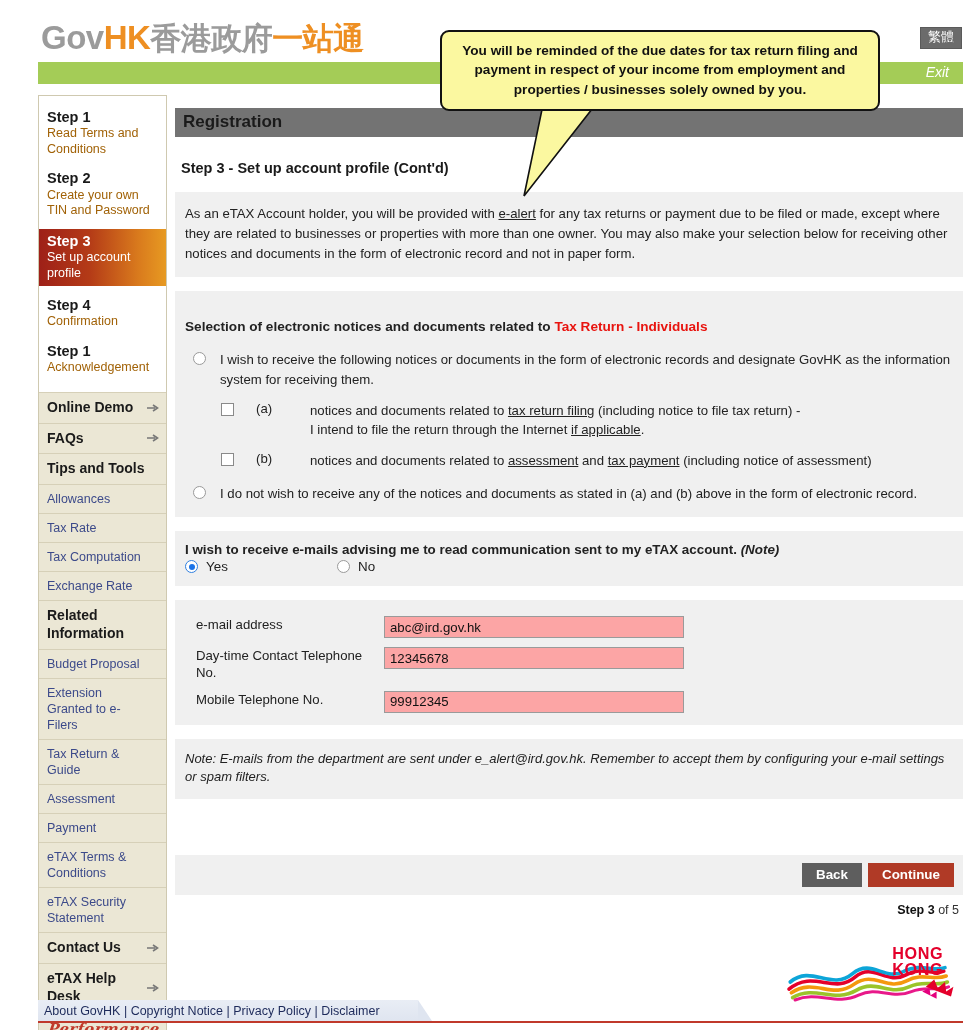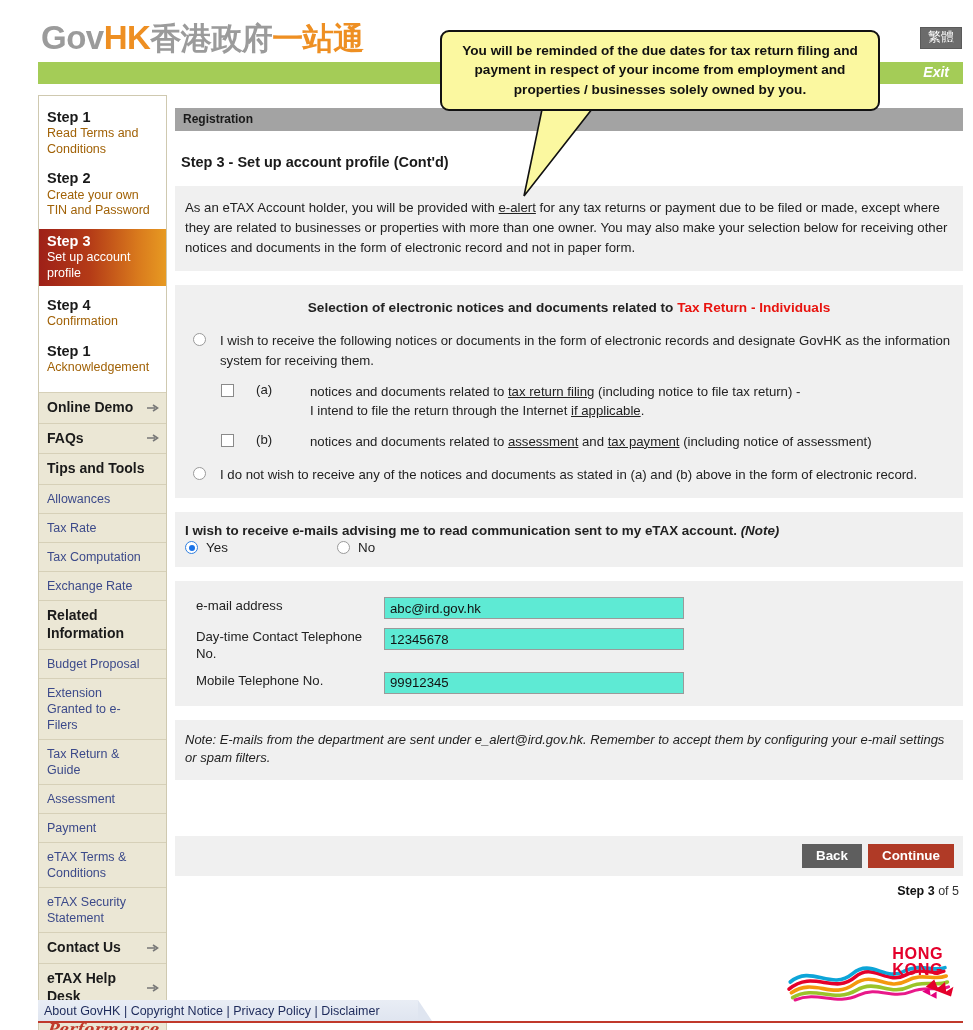--- a/index.html
+++ b/index.html
@@ -25,21 +25,21 @@
     position:absolute;right:11px;top:27px;
     background:#6b6b6b;color:#fff;font-size:13px;
     padding:2px 7px 3px 7px;line-height:1.15;
     border:1px solid #5a5a5a;cursor:pointer;
   }
 
   
   .greenbar{position:absolute;left:38px;top:62px;width:925px;height:22px;background:#a4cc57;}
   .exit-btn{
     position:absolute;right:14px;top:63px;height:20px;
-    color:#ffffff;font-weight:bold;font-size:14px;
+    color:#ffffff;font-weight:normal;font-size:14px;
     padding:1px 10px 0 10px;cursor:pointer;
     font-style:italic;
   }
 
   
   .sidebar{position:absolute;left:38px;top:95px;width:127px;background:#ebe7d5;border:1px solid #cfc9b0;}
   .steps{padding:10px 0 6px 0;background:#fff;}
   .step{padding:2px 8px 10px 8px;}
   .step .t{font-weight:bold;font-size:14.5px;color:#1a1a1a;line-height:1.25;}
   .step .s{font-size:12.5px;color:#a16207;line-height:1.25;}
@@ -63,27 +63,27 @@
     font-size:15px;color:#c0392b;line-height:1.15;letter-spacing:.3px;
     transform:skewX(-8deg);display:inline-block;
   }
   .arrow{
     position:absolute;right:7px;top:50%;transform:translateY(-50%);
     width:12px;height:9px;
   }
 
   
   .main{position:absolute;left:175px;top:108px;width:788px;}
-  .reg-bar{background:#a3a3a3;padding:4px 8px 5px 8px;font-weight:bold;font-size:12px;color:#1a1a1a;}
+  .reg-bar{background:#737373;padding:4px 8px 5px 8px;font-weight:bold;font-size:17px;color:#1a1a1a;}
   .page-title{font-weight:bold;font-size:14.5px;color:#1a1a1a;margin:23px 0 0 6px;}
 
   .panel{background:#f0f0f0;margin-top:16px;padding:12px 10px 14px 10px;}
   .panel p{margin:0;line-height:1.5;font-size:13.2px;}
   .u{text-decoration:underline;}
-  .sel-title{font-weight:bold;font-size:13.6px;margin:4px 0 4px 0;text-align:center;}
+  .sel-title{font-weight:bold;font-size:13.6px;margin:17px 0 4px 0;}
   .red{color:#e8140f;}
 
   .opt-row{display:flex;align-items:flex-start;margin-top:16px;}
   .opt-row .rad{margin:2px 14px 0 8px;flex:0 0 auto;}
   .opt-row .txt{line-height:1.45;font-size:13.2px;}
 
   .sub-row{display:flex;align-items:flex-start;margin-top:12px;padding-left:36px;}
   .sub-row .cb{margin:2px 0 0 0;flex:0 0 auto;}
   .sub-row .lbl{width:54px;flex:0 0 auto;padding-left:22px;font-size:13.2px;}
   .sub-row .txt{line-height:1.45;font-size:13.2px;}
@@ -108,21 +108,21 @@
   .yesno .grp{display:flex;align-items:center;}
   .yesno .grp:first-child{width:152px;}
   .yesno .grp span.t{margin-left:8px;font-size:13.4px;}
 
   .fields{margin-top:6px;}
   .frow{display:flex;align-items:flex-start;margin-bottom:9px;}
   .frow .flabel{width:188px;flex:0 0 auto;padding-left:11px;font-size:13.2px;line-height:1.3;}
   .frow input{
     width:300px;padding:3px 5px;font-size:13.2px;
     font-family:"Liberation Sans",sans-serif;
-    border:1px solid #9a9a9a;background:#5eead4;color:#111;box-sizing:border-box;height:22px;
+    border:1px solid #9a9a9a;background:#fca5a5;color:#111;box-sizing:border-box;height:22px;
   }
 
   .notepanel{background:#f0f0f0;margin-top:14px;padding:11px 10px 12px 10px;}
   .notepanel p{margin:0;font-style:italic;font-size:13px;line-height:1.45;}
 
   .btnbar{background:#f0f0f0;margin-top:56px;padding:8px 9px;display:flex;justify-content:flex-end;align-items:center;}
   .btn{font-weight:bold;font-size:13.4px;color:#fff;padding:4px 14px 5px 14px;cursor:pointer;}
   .btn.back{background:#5e5e5e;margin-right:6px;}
   .btn.cont{background:#b03a26;}
   .stepof{text-align:right;margin-top:8px;font-size:12.5px;color:#333;padding-right:4px;}

